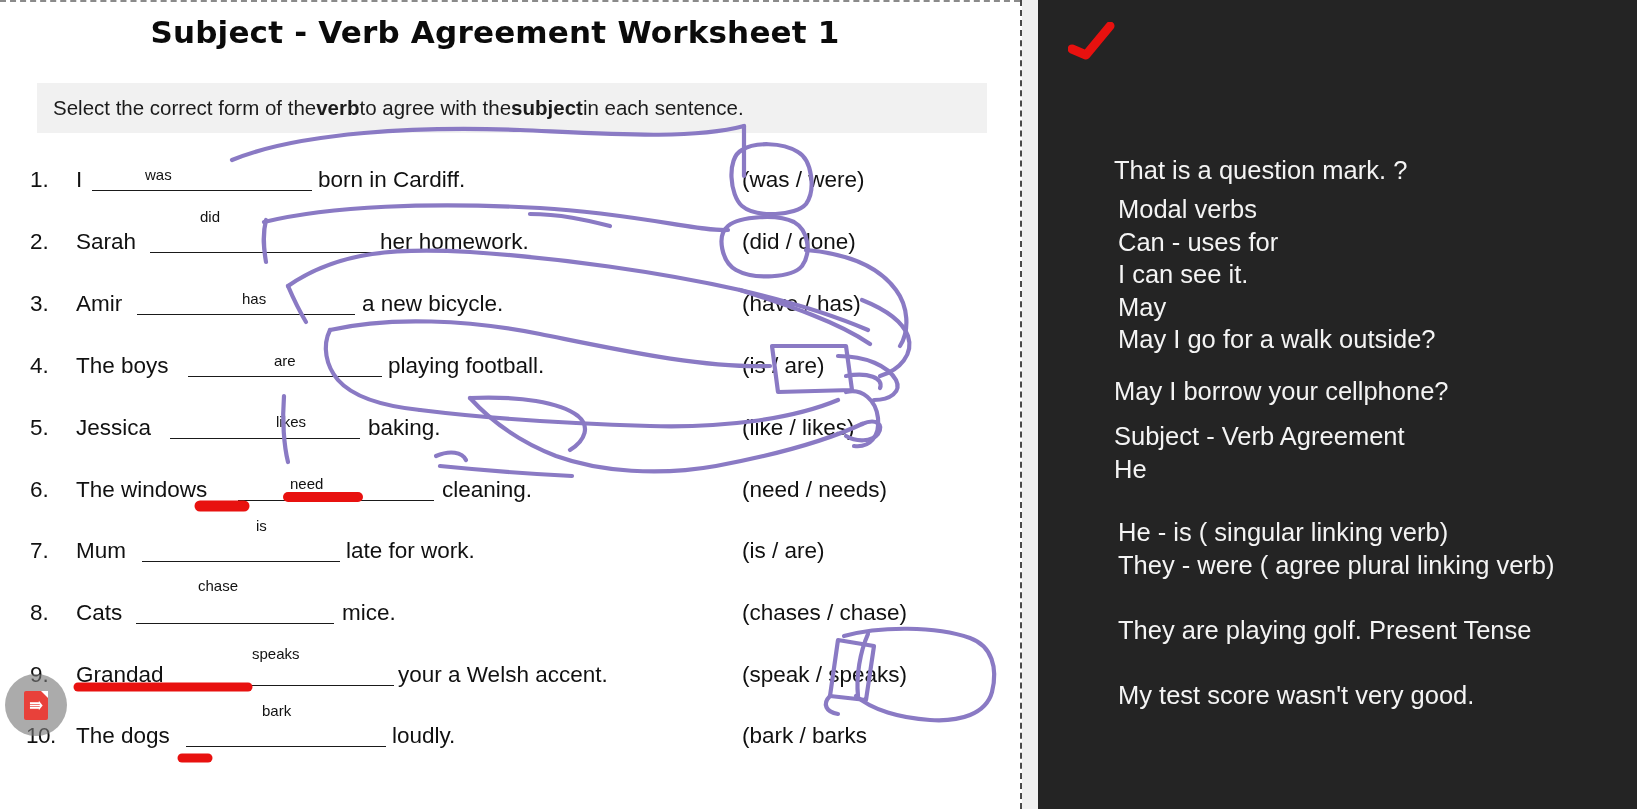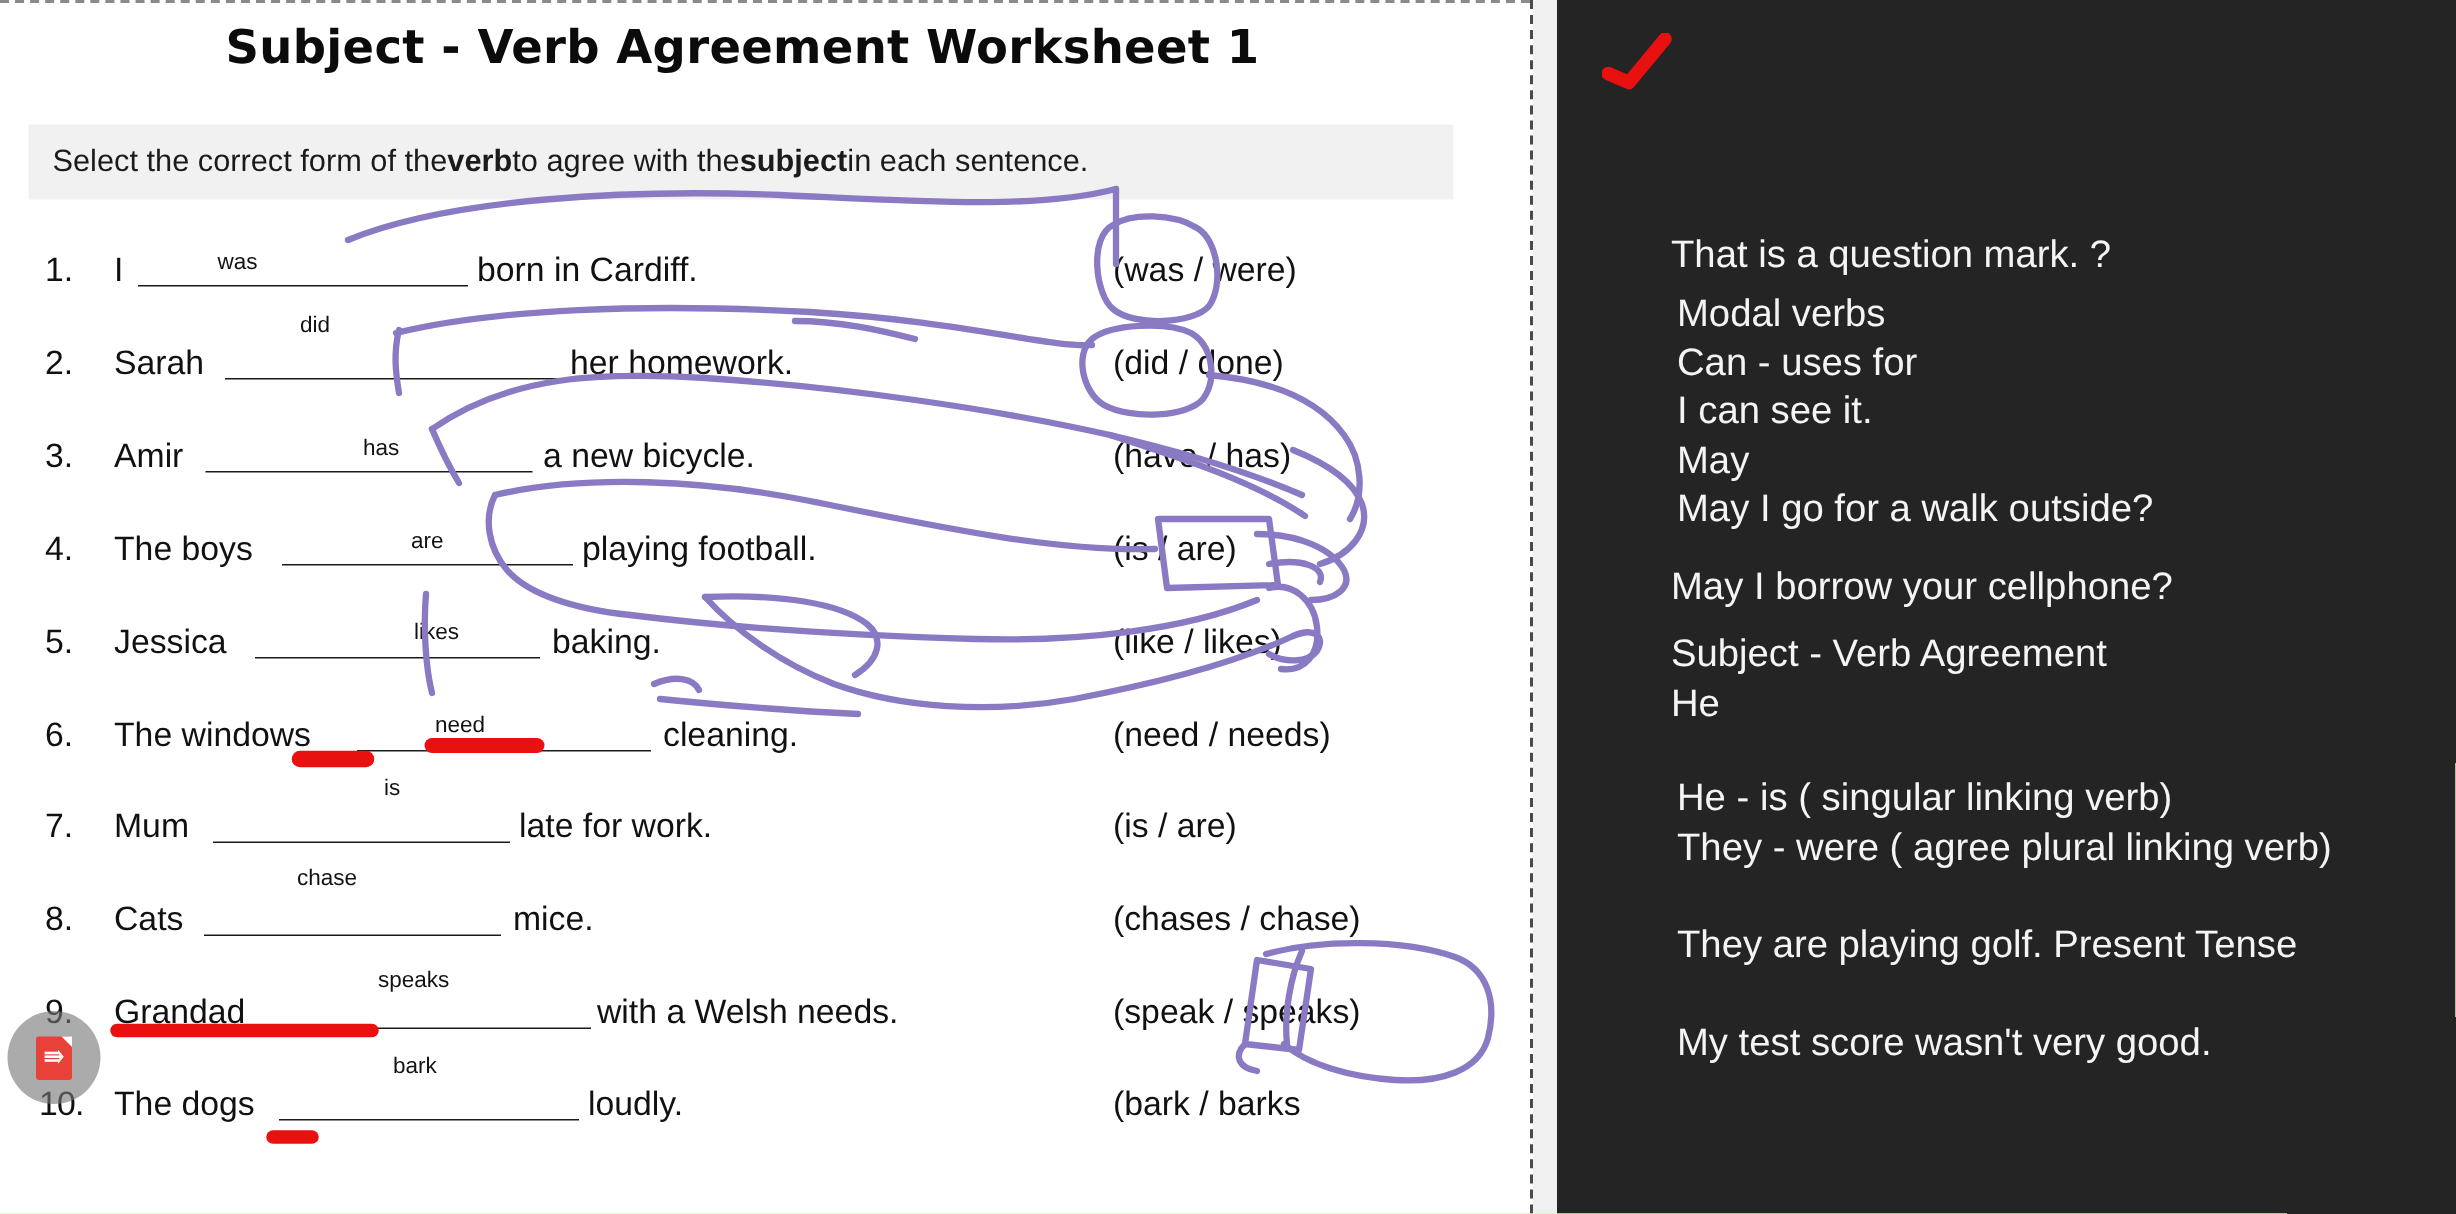--- a/index.html
+++ b/index.html
@@ -45,21 +45,21 @@
     font-family: "DejaVu Sans", sans-serif;
     font-weight: bold;
     font-size: 31px;
     letter-spacing: .2px;
     color: #0b0b0b;
     white-space: nowrap;
   }
 
   .ws-instruction {
     position: absolute;
-    top: 83px; left: 19px;
+    top: 83px; left: 37px;
     width: 950px; height: 50px;
     background: #f1f1f1;
     display: flex; align-items: center;
     padding-left: 16px;
     font-size: 20.5px;
     color: #1b1b1b;
     white-space: nowrap;
     text-align: right;
   }
   .ws-instruction b { font-weight: bold; }
@@ -275,21 +275,21 @@
         <span class="answer" style="left:168px; top:-14px">chase</span>
         <span class="q-post" style="left:312px">mice.</span>
         <span class="q-options">(chases / chase)</span>
       </div>
 
       <div class="q-row" style="top:653px">
         <span class="q-num">9.</span>
         <span class="q-pre" style="left:46px">Grandad</span>
         <span class="q-blank" style="left:192px; width:172px"></span>
         <span class="answer" style="left:222px; top:-8px">speaks</span>
-        <span class="q-post" style="left:368px">with a Welsh needs.</span>
+        <span class="q-post" style="left:368px">your a Welsh accent.</span>
         <span class="q-options">(speak / speaks)</span>
       </div>
 
       <div class="q-row" style="top:714px">
         <span class="q-num wide" style="left:-4px">10.</span>
         <span class="q-pre" style="left:46px">The dogs</span>
         <span class="q-blank" style="left:156px; width:200px"></span>
         <span class="answer" style="left:232px; top:-12px">bark</span>
         <span class="q-post" style="left:362px">loudly.</span>
         <span class="q-options">(bark / barks</span>

